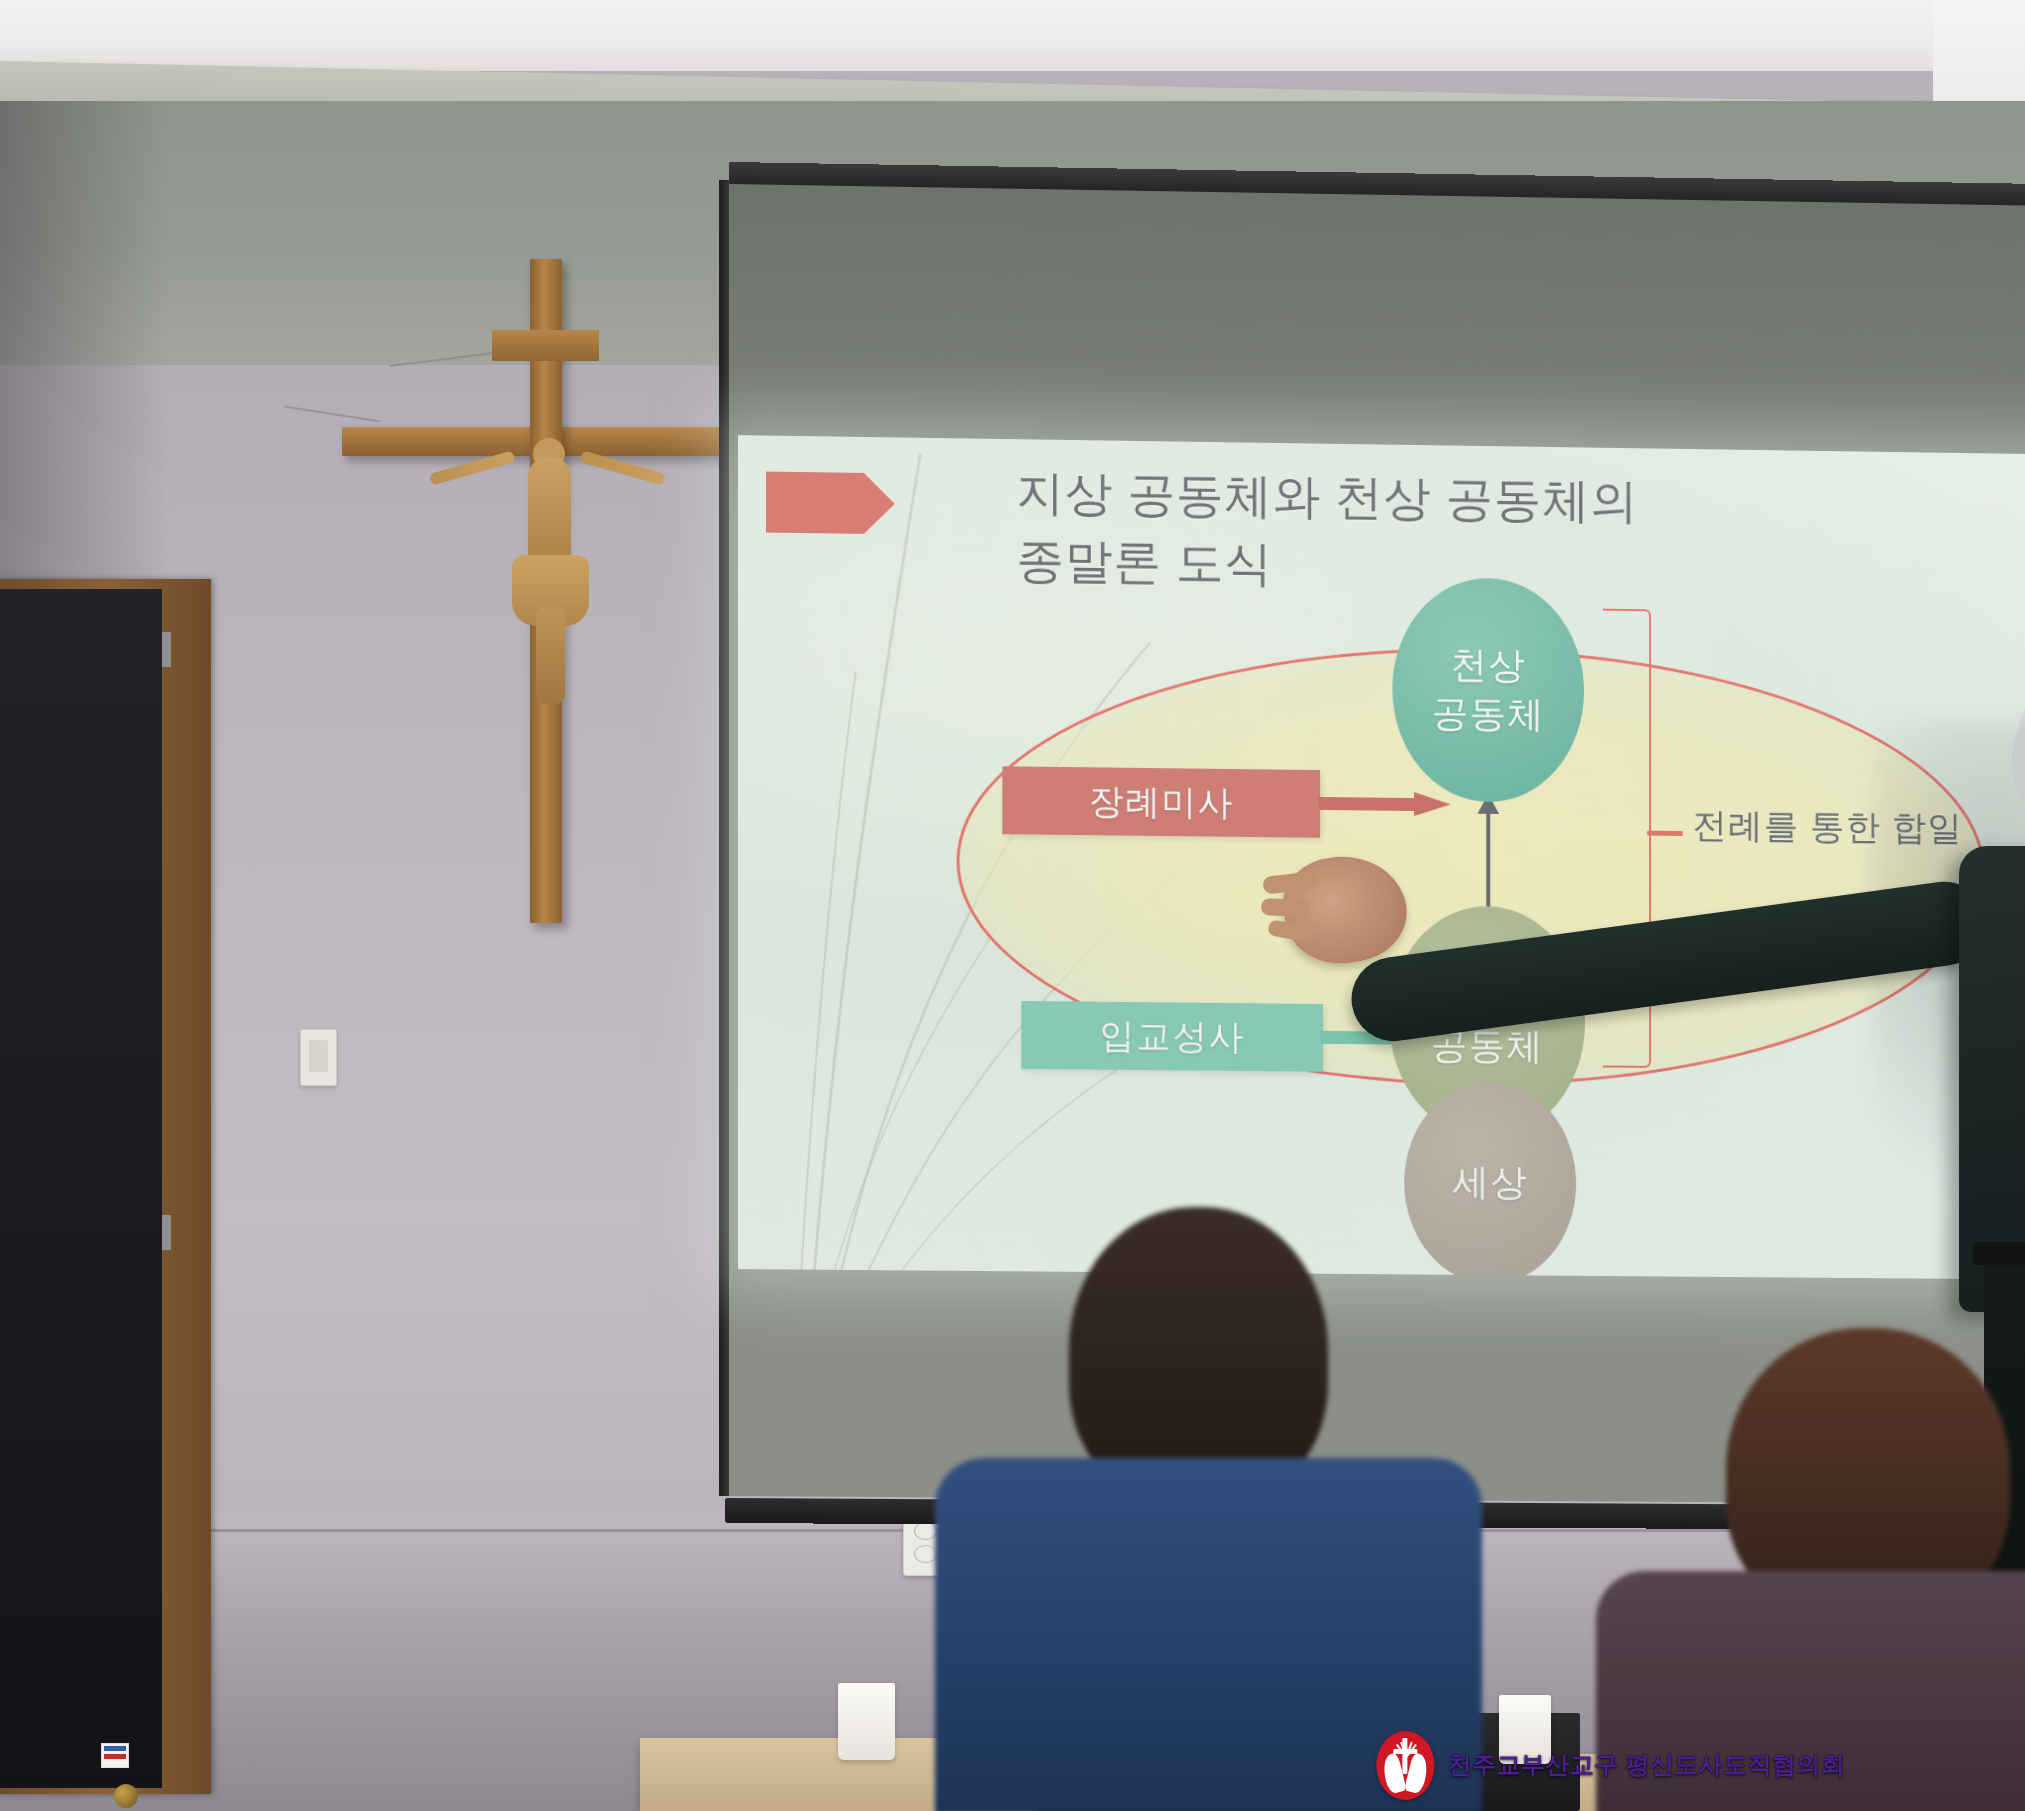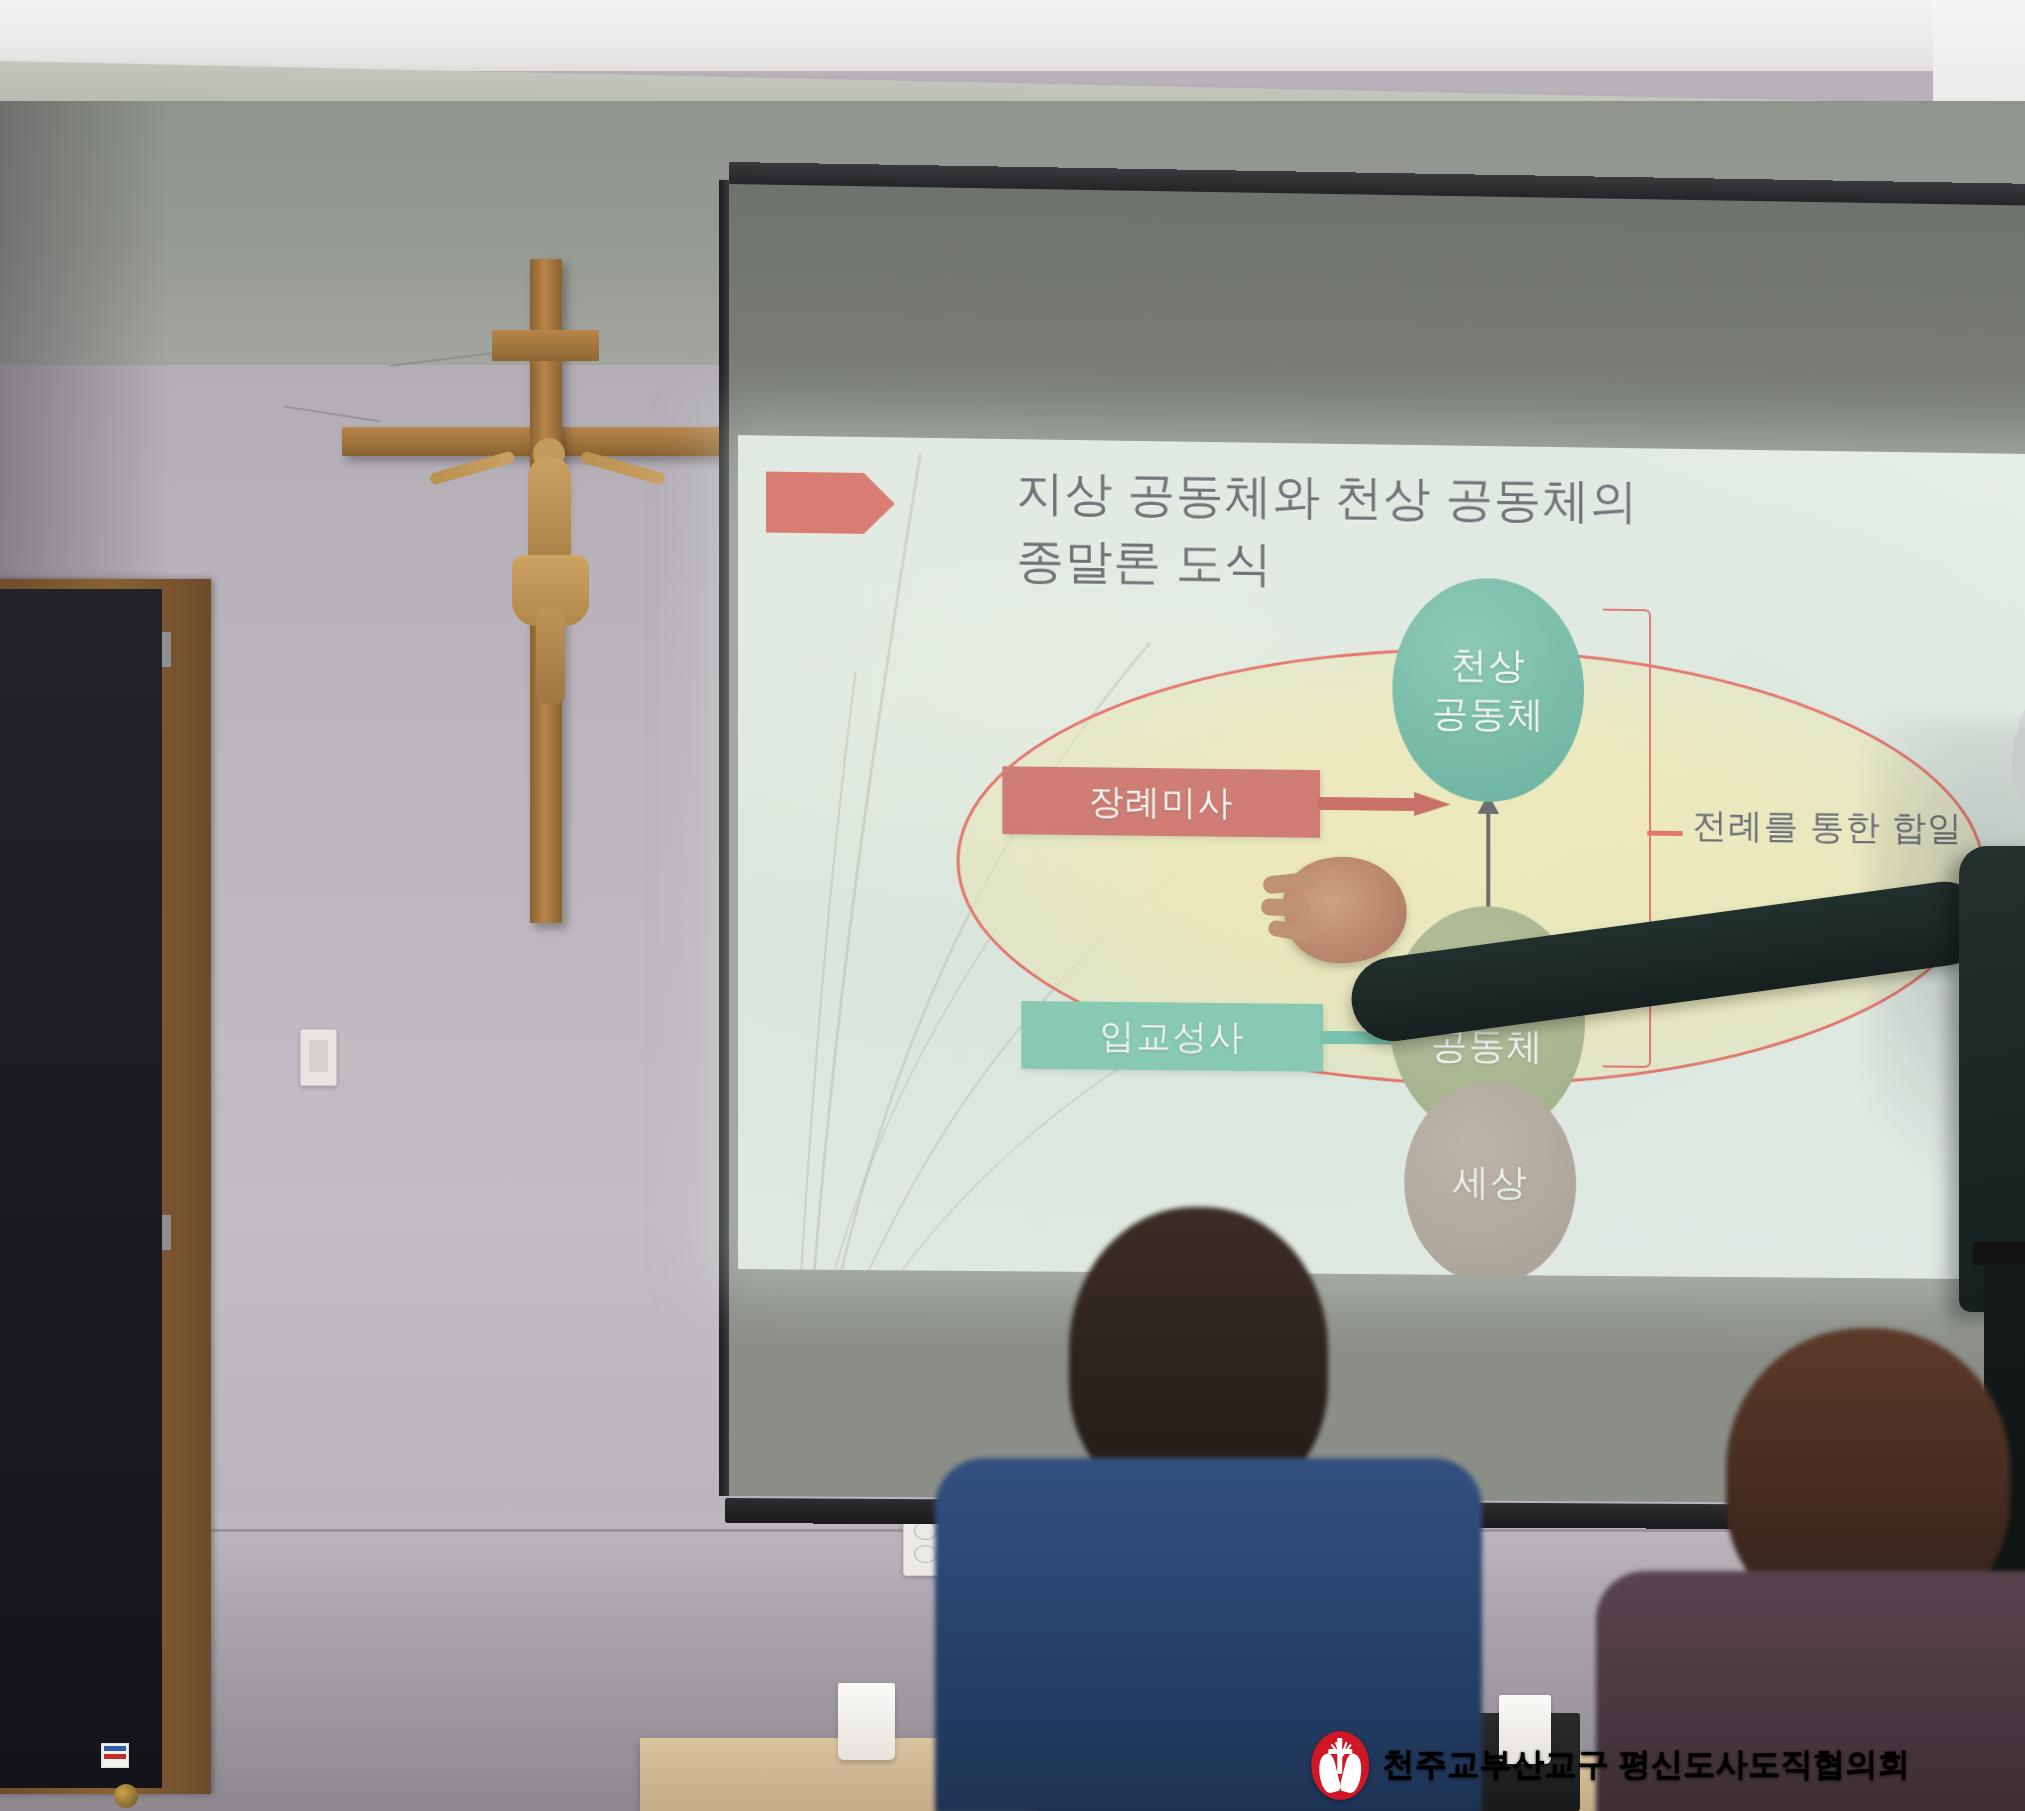--- a/index.html
+++ b/index.html
@@ -370,21 +370,21 @@
   }
   .wm-logo .cr-v{position:absolute;left:50%;top:7.3px;margin-left:-2.8px;width:5.7px;height:36px;background:#fff;border-radius:1.2px;}
   .wm-logo .cr-h{position:absolute;left:50%;top:18px;margin-left:-12px;width:24px;height:5.3px;background:#fff;border-radius:1.2px;}
   .wm-logo .hand-l,.wm-logo .hand-r{
     position:absolute;bottom:6.5px;width:18px;height:39px;background:#fff;
   }
   .wm-logo .hand-l{left:8px;border-radius:70% 30% 22% 40%;transform:rotate(-14deg);}
   .wm-logo .hand-r{right:8px;border-radius:30% 70% 40% 22%;transform:rotate(14deg);}
   .wm-logo .ray{position:absolute;left:50%;top:10.5px;width:2px;height:16px;background:#fff;border-radius:1.2px;transform-origin:bottom center;}
   .wm-text{
-    color:#000000;font-size:32px;font-weight:700;letter-spacing:0.4px;
+    color:#4c1d95;font-size:24px;font-weight:700;letter-spacing:0.4px;
     text-shadow:0 1.2px 3.2px rgba(0,0,0,.75), 0 0 1.2px rgba(0,0,0,.9);
     white-space:nowrap;
   }
 
   .blurred{filter:blur(2.8px);}
 </style>
 </head>
 <body>
 
 <div id="stage">

